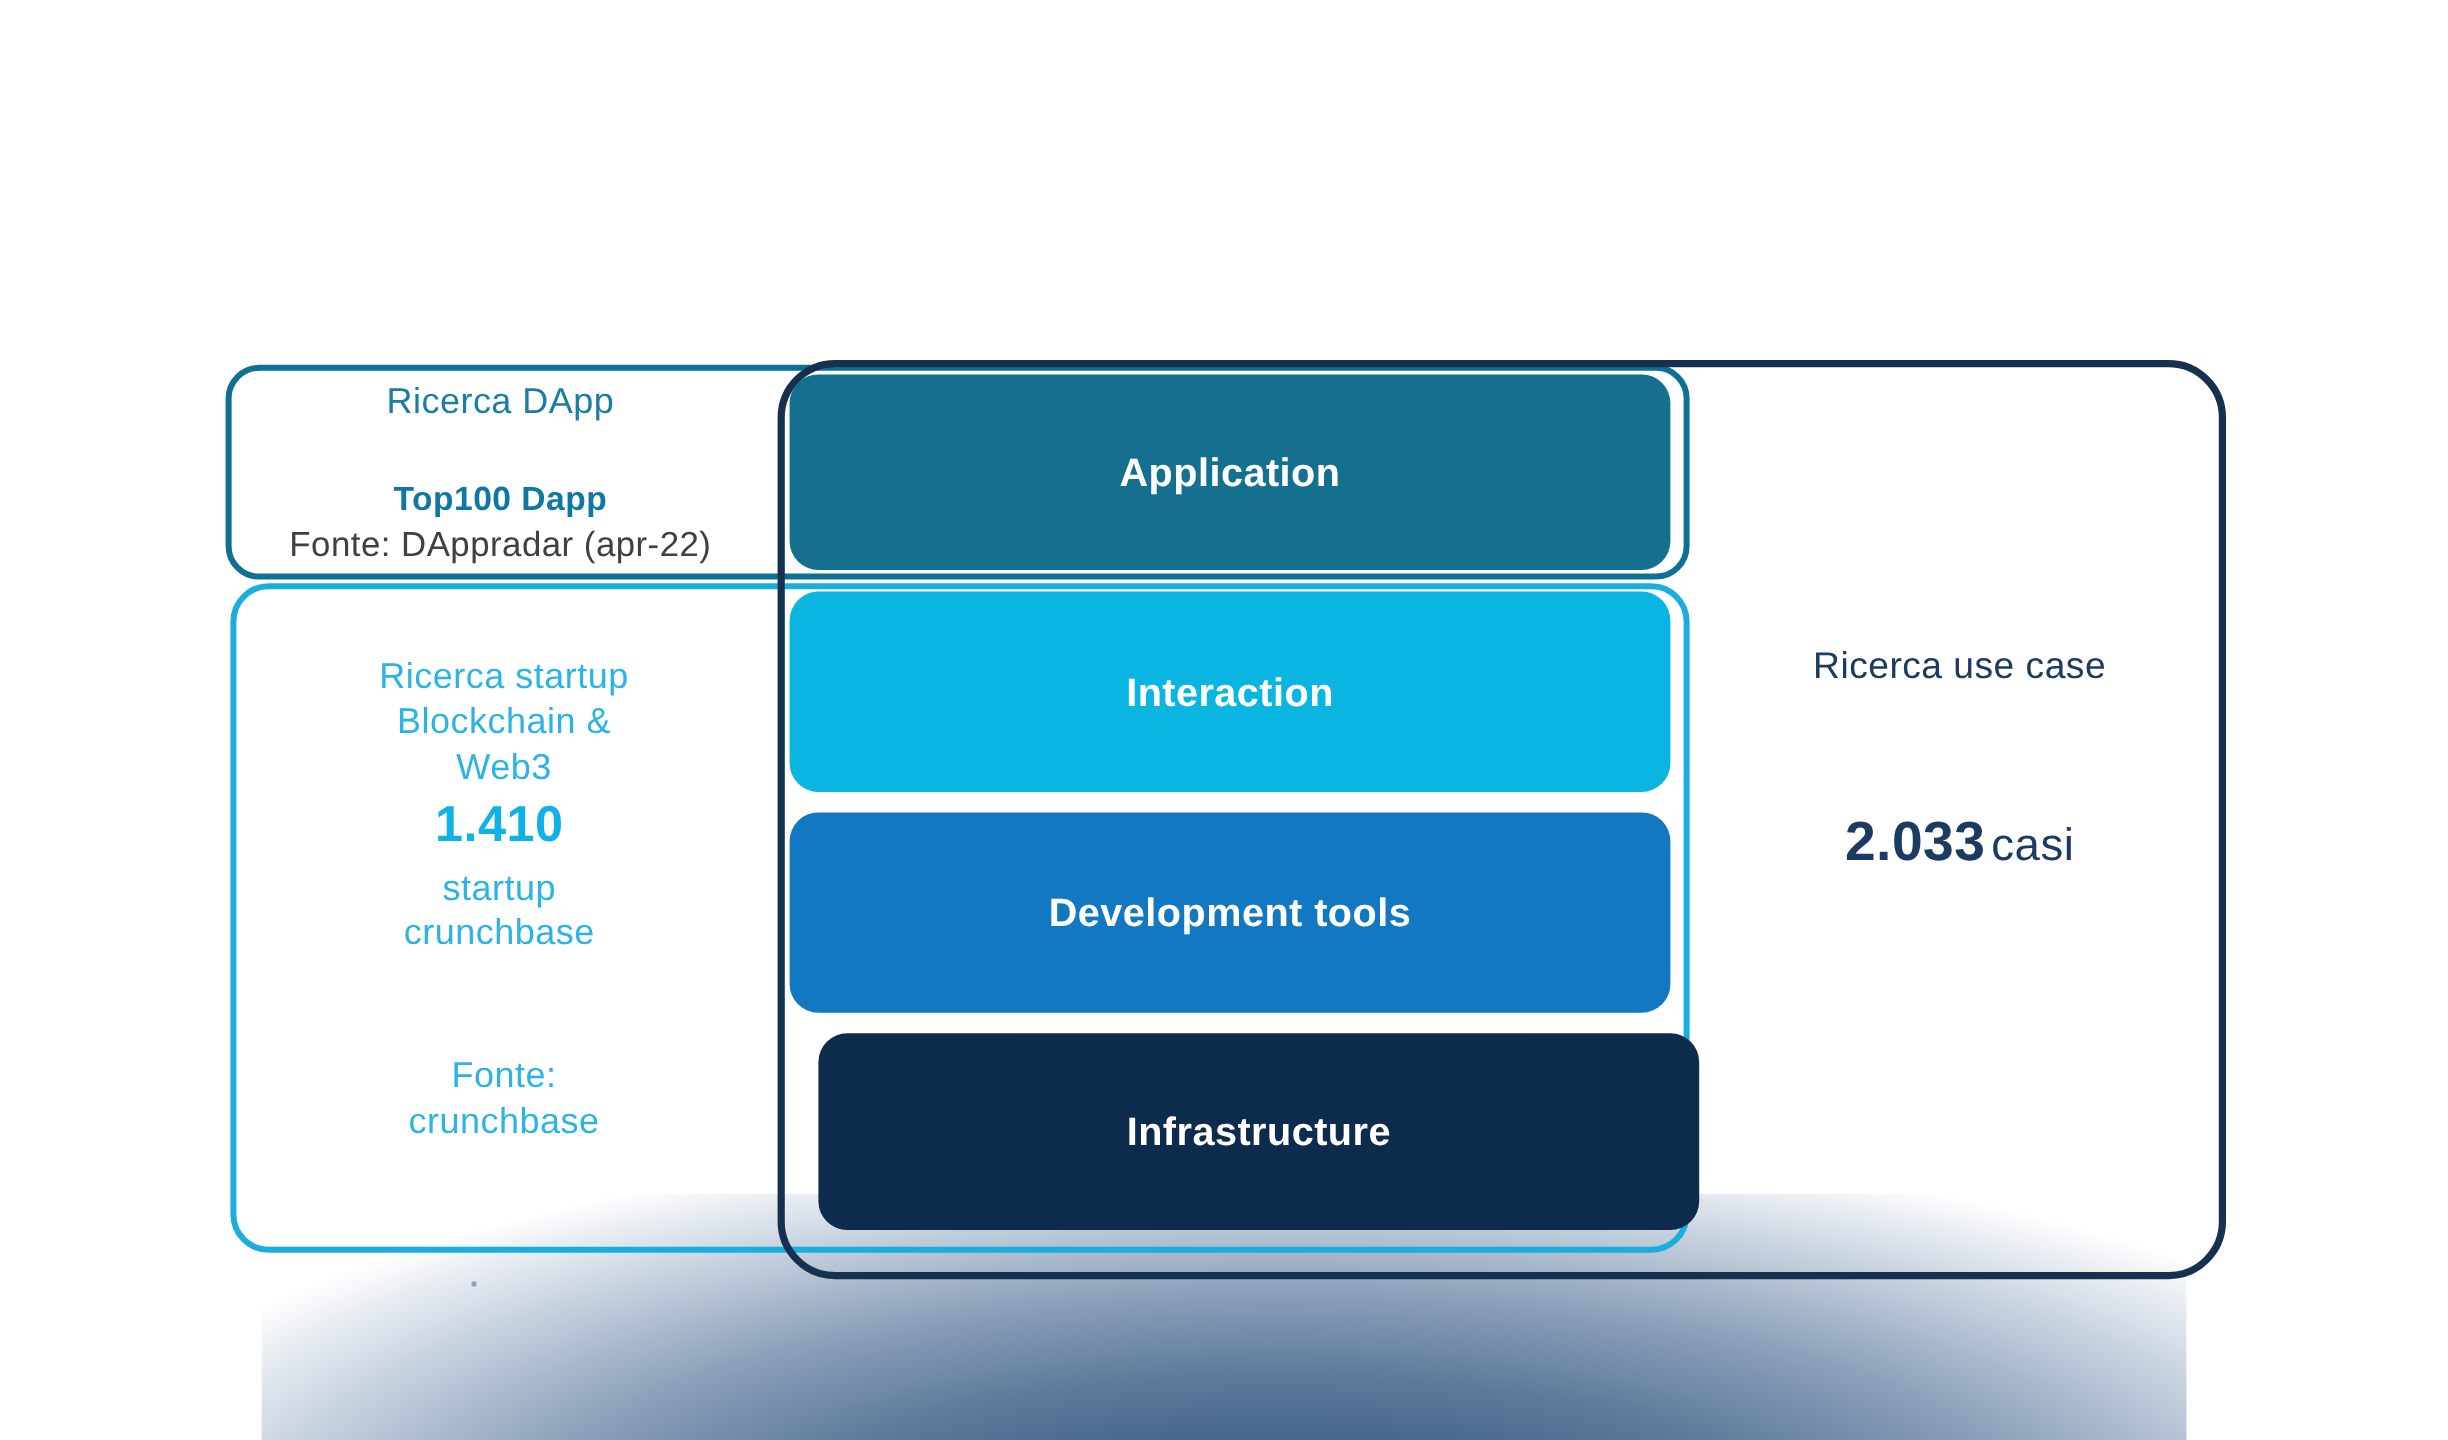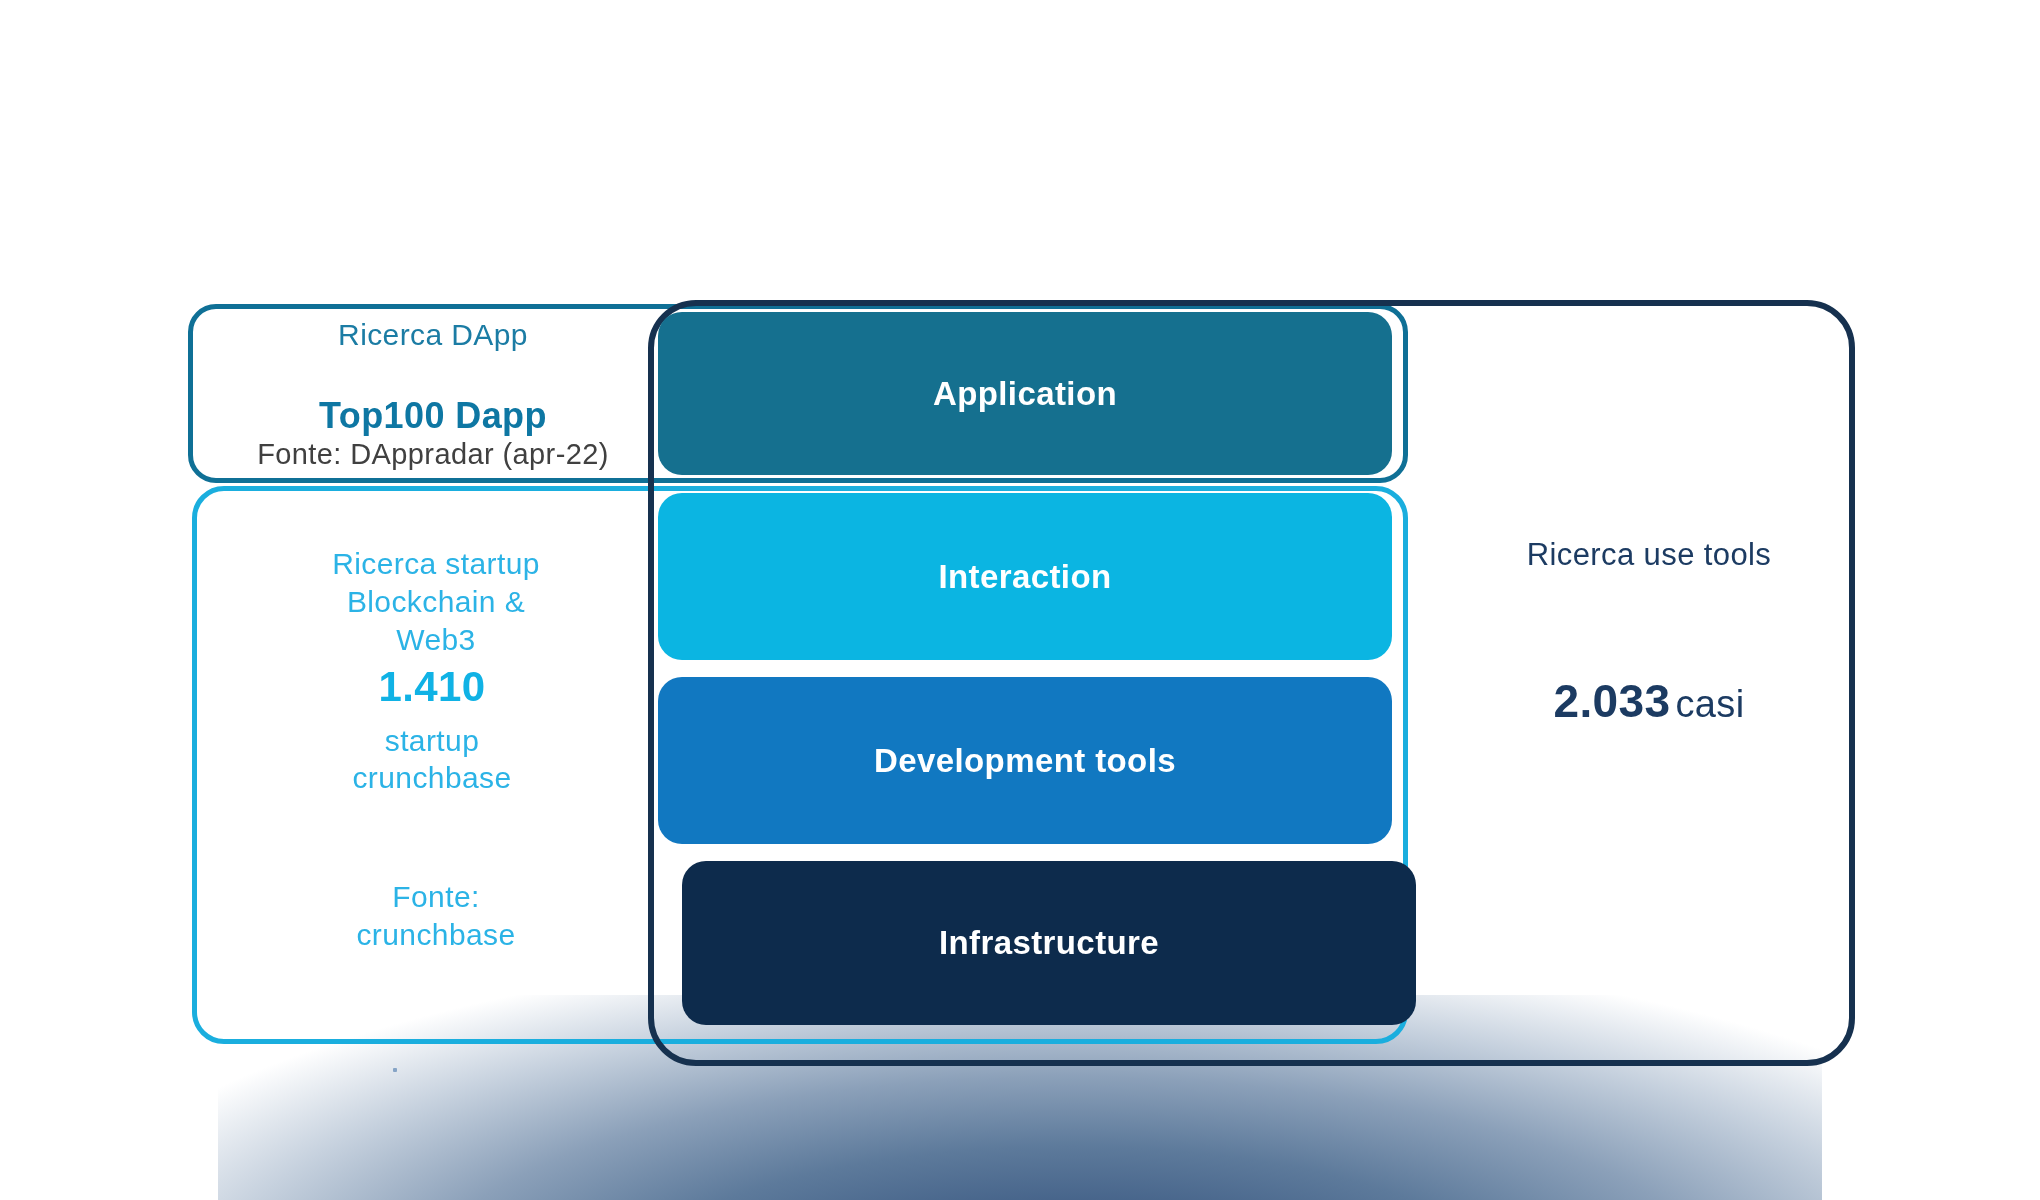--- a/index.html
+++ b/index.html
@@ -55,26 +55,26 @@
   }
   .layer-label {
     color: #ffffff; font-weight: bold; font-size: 33px; letter-spacing: .4px;
   }
   .layer-application    { top: 312px; height: 163px; }
   .layer-interaction    { top: 493px; height: 167px; }
   .layer-devtools       { top: 677px; height: 167px; }
   .layer-infrastructure { top: 861px; height: 164px; margin-left: 24px; }
 
   
-  .txt { position: absolute; text-align: center; letter-spacing: .4px; padding-left: 16px; }
+  .txt { position: absolute; text-align: center; letter-spacing: .4px; }
 
   .dapp-block { left: 188px; top: 316px; width: 458px; }
   .dapp-title   { font-size: 30px; line-height: 38px; }
   .dapp-spacer  { height: 42px; }
-  .dapp-strong  { font-size: 36px; line-height: 40px; font-weight: bold; }
+  .dapp-strong  { font-size: 28px; line-height: 40px; font-weight: bold; }
   .dapp-source  { font-size: 29px; line-height: 37px; }
 
   .startup-title  { left: 192px; top: 545px; width: 456px; font-size: 30px; line-height: 38px; }
   .startup-count  { left: 192px; top: 662px; width: 448px; }
   .startup-count .big   { font-size: 42px; line-height: 50px; font-weight: bold; display: block; }
   .startup-count .small { font-size: 30px; line-height: 37px; display: block; margin-top: 10px; }
   .startup-fonte  { left: 192px; top: 878px; width: 456px; font-size: 30px; line-height: 38px; }
 
   .usecase-title { left: 1408px; top: 535px; width: 450px; font-size: 31px; line-height: 40px; }
   .usecase-count { left: 1408px; top: 674px; width: 450px; }
@@ -112,21 +112,21 @@
       <span>startup</span><br>
       <span>crunchbase</span>
     </span>
   </div>
 
   <div class="txt startup-fonte" style="color: rgb(43, 179, 230);">
     <div>Fonte:</div>
     <div>crunchbase</div>
   </div>
 
-  <div class="txt usecase-title" style="color: rgb(28, 59, 98);">Ricerca use tools</div>
+  <div class="txt usecase-title" style="color: rgb(28, 59, 98);">Ricerca use case</div>
 
   <div class="txt usecase-count" style="color: rgb(28, 59, 98);">
     <span class="big">2.033</span>
     <span class="unit"> </span><span class="unit">casi</span>
   </div>
 
   <div class="layer layer-application" style="background-color: rgb(21, 112, 143);">
     <span class="layer-label">Application</span>
   </div>
 

